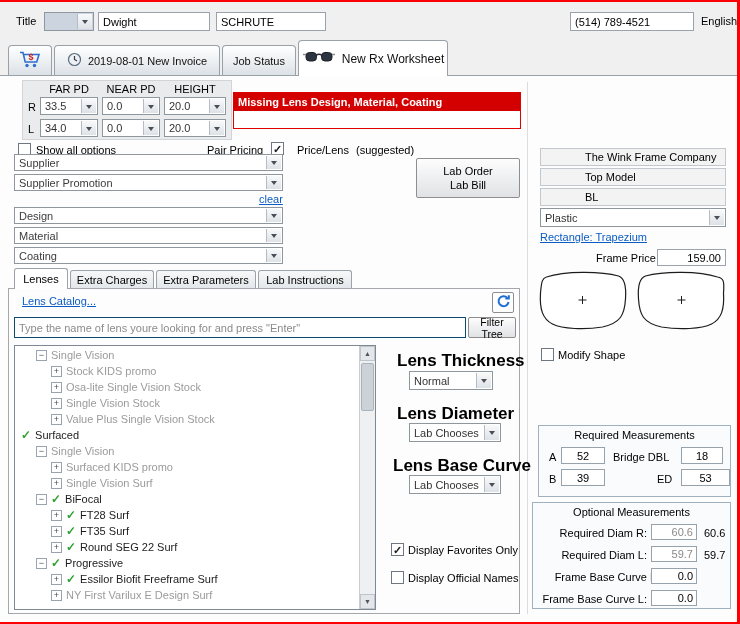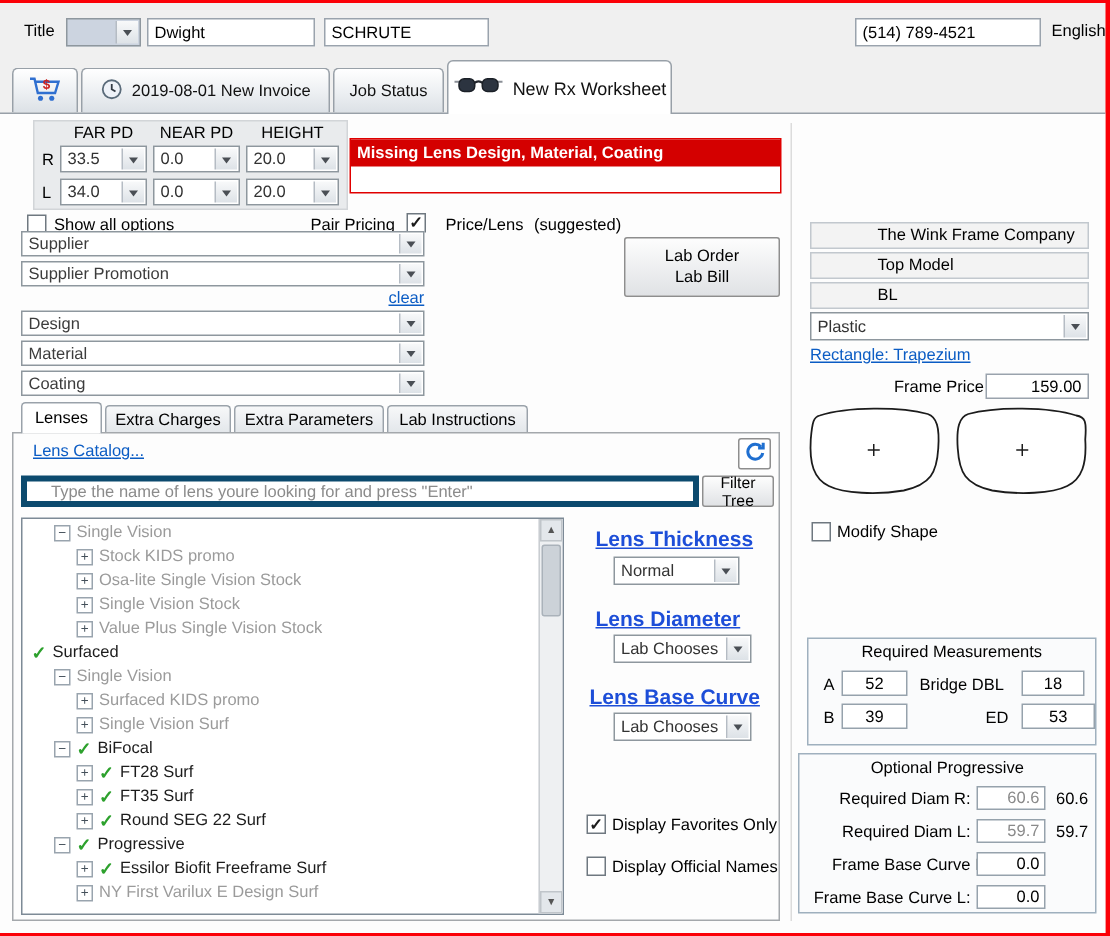--- a/index.html
+++ b/index.html
@@ -2,21 +2,21 @@
 <html><head>
 <meta charset="utf-8">
 <style>
   *{margin:0;padding:0;box-sizing:border-box;}
   html,body{background:#9a9a9a;}
   body{font-family:"Liberation Sans",sans-serif;}
   #app{position:relative;width:740px;height:624px;background:#f0f0f0;overflow:hidden;
        border-top:2px solid #fb0007;border-right:3px solid #fb0007;border-bottom:2px solid #fb0007;}
   .abs{position:absolute;}
   .lbl{position:absolute;font-size:11px;color:#000;white-space:nowrap;}
-  .blbl{position:absolute;font-size:14px;font-weight:bold;color:#1d4ed8;white-space:nowrap;text-decoration:underline;}
+  .blbl{position:absolute;font-size:17px;font-weight:bold;color:#000000;white-space:nowrap;}
   .field{position:absolute;background:#fff;border:1px solid #9aa3ad;font-size:11px;color:#000;
          display:flex;align-items:center;padding:0 4px;white-space:nowrap;overflow:hidden;}
   .field.ro{background:#f3f3f3;border-color:#c2c8ce;padding-left:44px;}
   .combo{position:absolute;background:#fff;border:1px solid #8e979e;font-size:11px;color:#333;
          display:flex;align-items:center;padding-left:4px;white-space:nowrap;}
   .combo .arrow{position:absolute;right:1px;top:1px;bottom:1px;width:15px;
          background:linear-gradient(#f8f9fa,#dde2e7);border-left:1px solid #b5bcc4;
          display:flex;align-items:center;justify-content:center;}
   .combo .arrow::after{content:"";border:3.5px solid transparent;border-top:4.5px solid #4a4f55;margin-top:4px;}
   .btn{position:absolute;background:linear-gradient(#fdfdfd,#e0e2e5);border:1px solid #8e8e8e;border-radius:2px;
@@ -50,21 +50,21 @@
   .sthumb{position:absolute;left:1px;width:13px;background:#ccd2d8;border:1px solid #aab2ba;border-radius:2px;}
   .groupbox{position:absolute;border:1px solid #9fb0be;background:#fafbfc;}
   .grouptitle{position:absolute;left:0;right:0;top:3px;text-align:center;font-size:11px;color:#000;}
   .mfield{position:absolute;border:1px solid #96a2ac;background:#fff;font-size:11px;
           display:flex;align-items:center;justify-content:center;}
   .om-label{position:absolute;font-size:11px;text-align:right;white-space:nowrap;}
   .om-field{position:absolute;border:1px solid #96a2ac;background:#fff;font-size:11px;
             display:flex;align-items:center;justify-content:flex-end;padding-right:3px;}
   .om-field.muted{color:#8a8a8a;}
   .om-extra{position:absolute;font-size:11px;}
-  input.search{position:absolute;border:4px solid #0c4a6e;font-size:11px;padding:0 16px;background:#fff;color:#000;}
+  input.search{position:absolute;border:1px solid #0c4a6e;font-size:11px;padding:0 4px;background:#fff;color:#000;}
   input.search::placeholder{color:#8b8b8b;opacity:1;}
   .divider{position:absolute;width:1px;background:#dcdcdc;}
 </style>
 </head>
 <body>
 
 <div id="app">
 
   <div class="lbl" style="left:16px;top:13px">Title</div>
   <div class="combo" style="left:44px;top:10px;width:50px;height:19px;background:#ccd4e0">
@@ -353,21 +353,21 @@
     <div class="mfield" style="left:22px;top:21px;width:44px;height:17px">52</div>
     <span class="lbl" style="left:74px;top:25px">Bridge DBL</span>
     <div class="mfield" style="left:142px;top:21px;width:42px;height:17px">18</div>
     <span class="lbl" style="left:10px;top:47px">B</span>
     <div class="mfield" style="left:22px;top:43px;width:44px;height:17px">39</div>
     <span class="lbl" style="left:118px;top:47px">ED</span>
     <div class="mfield" style="left:142px;top:43px;width:49px;height:17px">53</div>
   </div>
 
   <div class="groupbox" style="left:532px;top:500px;width:199px;height:107px">
-    <div class="grouptitle">Optional Progressive</div>
+    <div class="grouptitle">Optional Measurements</div>
 
     <span class="om-label" style="left:2px;top:24px;width:112px">Required Diam R:</span>
     <div class="om-field muted" style="left:118px;top:21px;width:46px;height:16px">60.6</div>
     <span class="om-extra" style="left:171px;top:24px">60.6</span>
 
     <span class="om-label" style="left:2px;top:46px;width:112px">Required Diam L:</span>
     <div class="om-field muted" style="left:118px;top:43px;width:46px;height:16px">59.7</div>
     <span class="om-extra" style="left:171px;top:46px">59.7</span>
 
     <span class="om-label" style="left:16px;top:68px;width:112px">Frame Base Curve R:</span>

